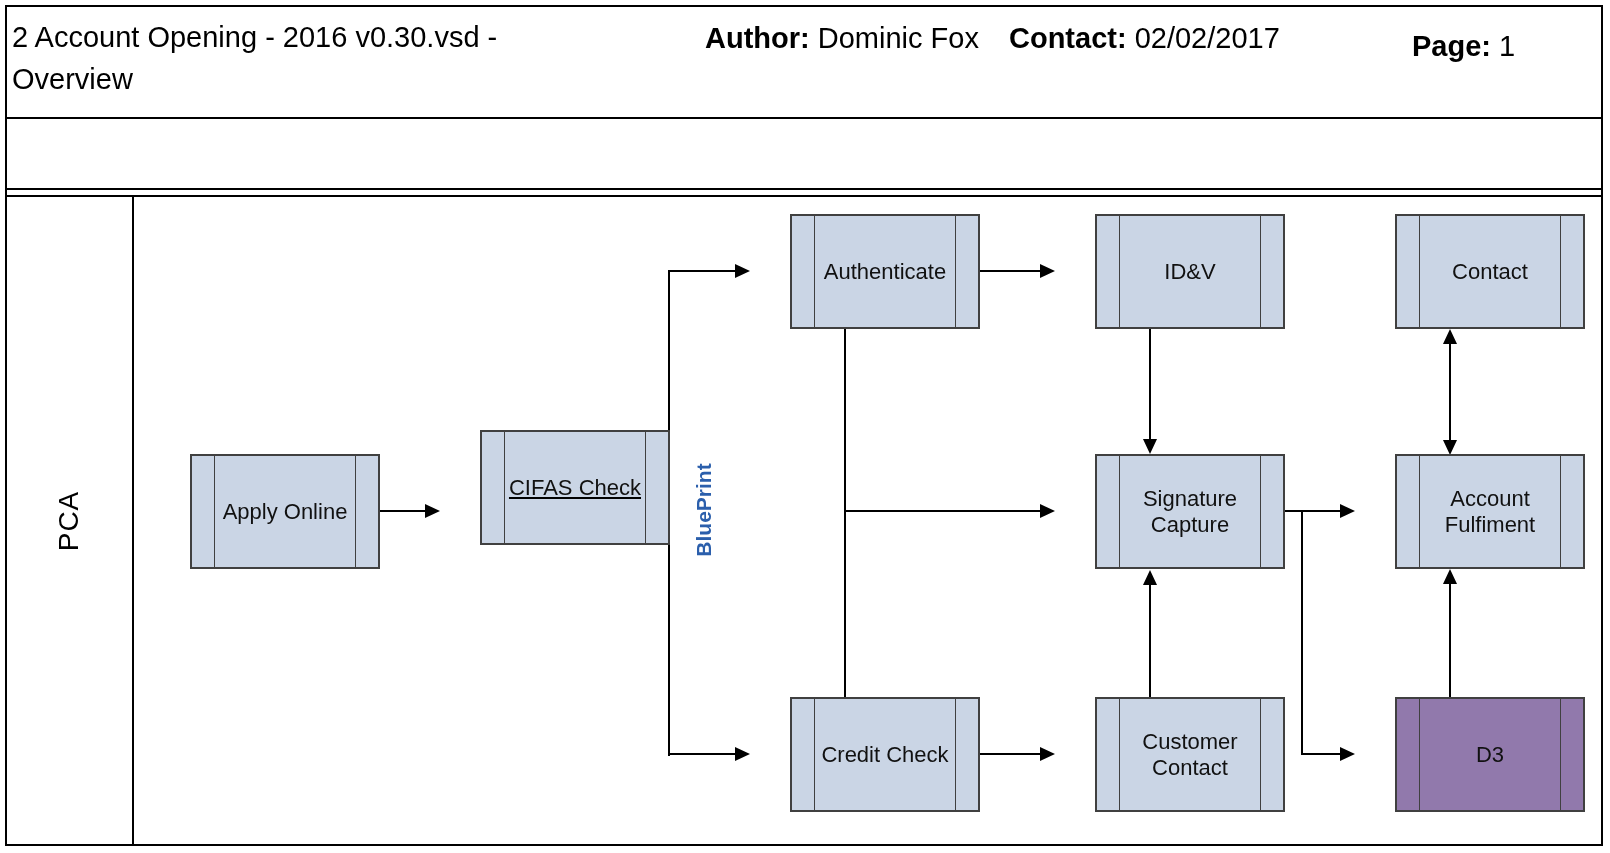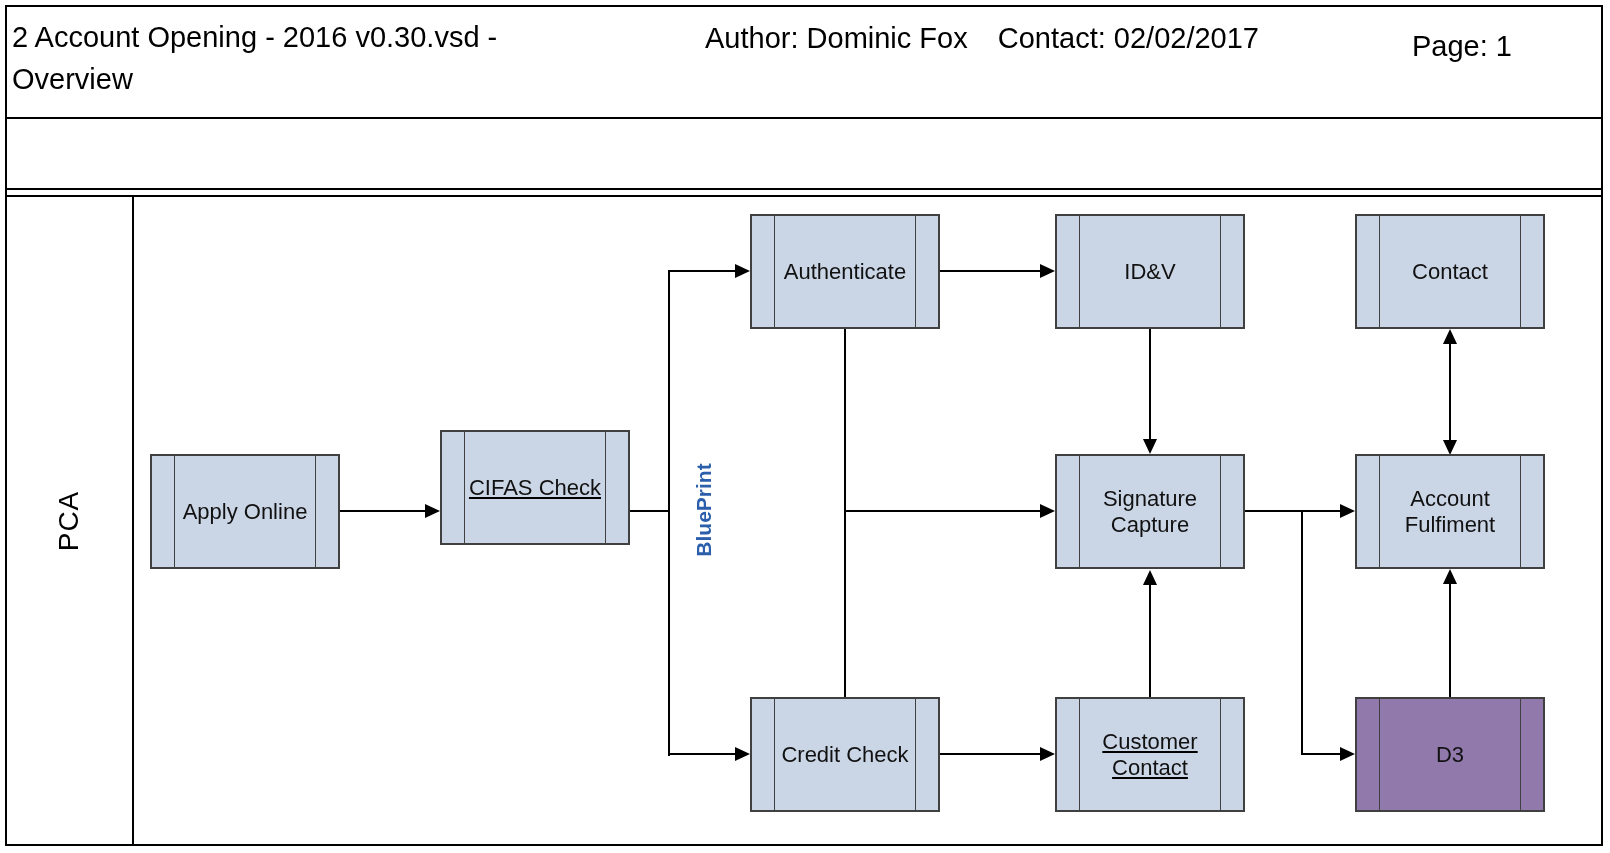--- a/index.html
+++ b/index.html
@@ -8,47 +8,47 @@
   .abs{position:absolute;}
 
   
   .frame{left:5px;top:5px;width:1598px;height:841px;border:2px solid #000;box-sizing:border-box;}
   .hline{background:#000;height:2px;}
   .lane-divider{background:#000;width:2px;}
 
   
   .title-cell{left:12px;top:16px;width:540px;font-size:29px;line-height:42px;}
   .meta{top:22px;font-size:29px;white-space:nowrap;}
-  .meta b{font-weight:normal;}
+  .meta b{font-weight:bold;}
   .meta .gap{display:inline-block;width:22px;}
   .author-meta{left:705px;}
   .page-meta{left:1412px;margin-top:8px;}
 
   
   .lane-cell{left:7px;top:197px;width:125px;height:647px;display:flex;align-items:center;justify-content:center;}
   .lane-cell span{transform:rotate(-90deg);font-size:28px;letter-spacing:1px;white-space:nowrap;}
 
   
   .node{width:190px;height:115px;box-sizing:border-box;
         background:var(--process-fill);border:2px solid var(--process-border);
         display:flex;align-items:center;justify-content:center;text-align:center;}
   .node::before,.node::after{content:"";position:absolute;top:0;bottom:0;width:1px;background:var(--process-border);}
   .node::before{left:22px;}
   .node::after{right:22px;}
-  .node{position:absolute;}
+  .node{position:absolute;margin-left:40px;}
   .nlabel{font-size:22px;line-height:26px;padding:0 26px;color:#111;}
   .purple{background:var(--d3-fill);}
 
   .n-apply{left:150px;top:454px;}
   .n-cifas{left:440px;top:430px;text-decoration:underline;}
   .n-auth{left:750px;top:214px;}
   .n-credit{left:750px;top:697px;}
   .n-idv{left:1055px;top:214px;}
   .n-sig{left:1055px;top:454px;}
-  .n-cust{left:1055px;top:697px;text-decoration:underline;}
+  .n-cust{left:1055px;top:697px;}
   .n-digi{left:1355px;top:214px;}
   .n-acct{left:1355px;top:454px;}
   .n-d3{left:1355px;top:697px;}
 
   
   .cl{background:var(--connector);}
   .h{height:2px;} .v{width:2px;}
   .ar{width:0;height:0;}
   .ar-r{border-top:7px solid transparent;border-bottom:7px solid transparent;border-left:15px solid var(--connector);}
   .ar-d{border-left:7px solid transparent;border-right:7px solid transparent;border-top:15px solid var(--connector);}

